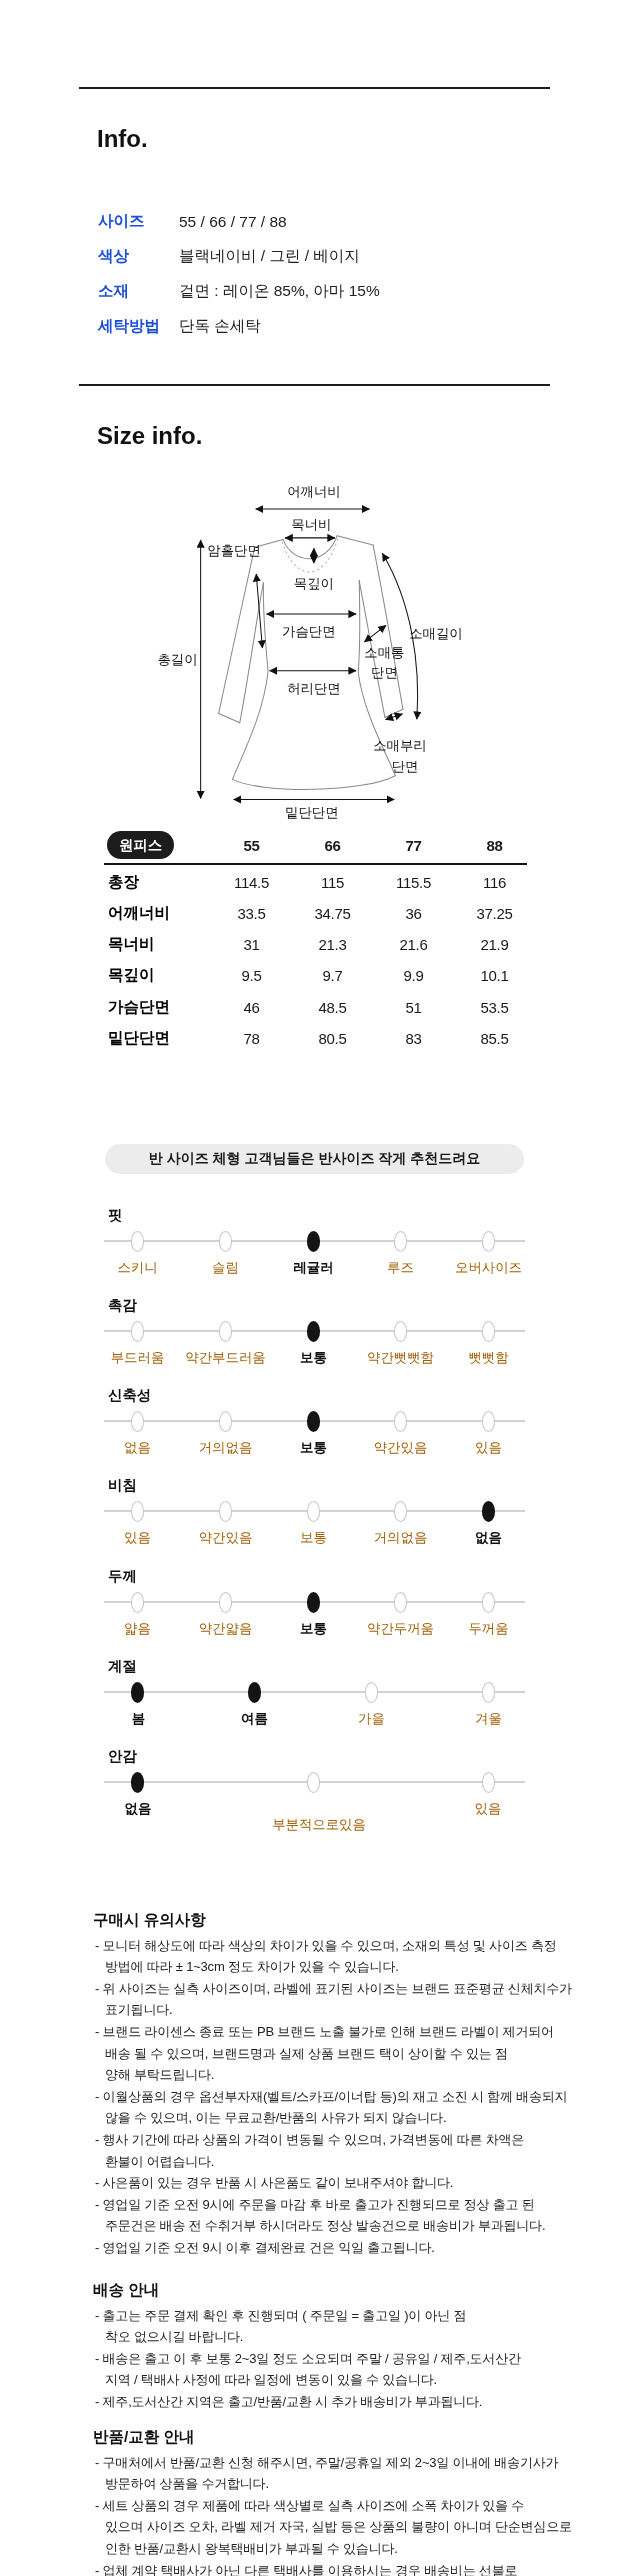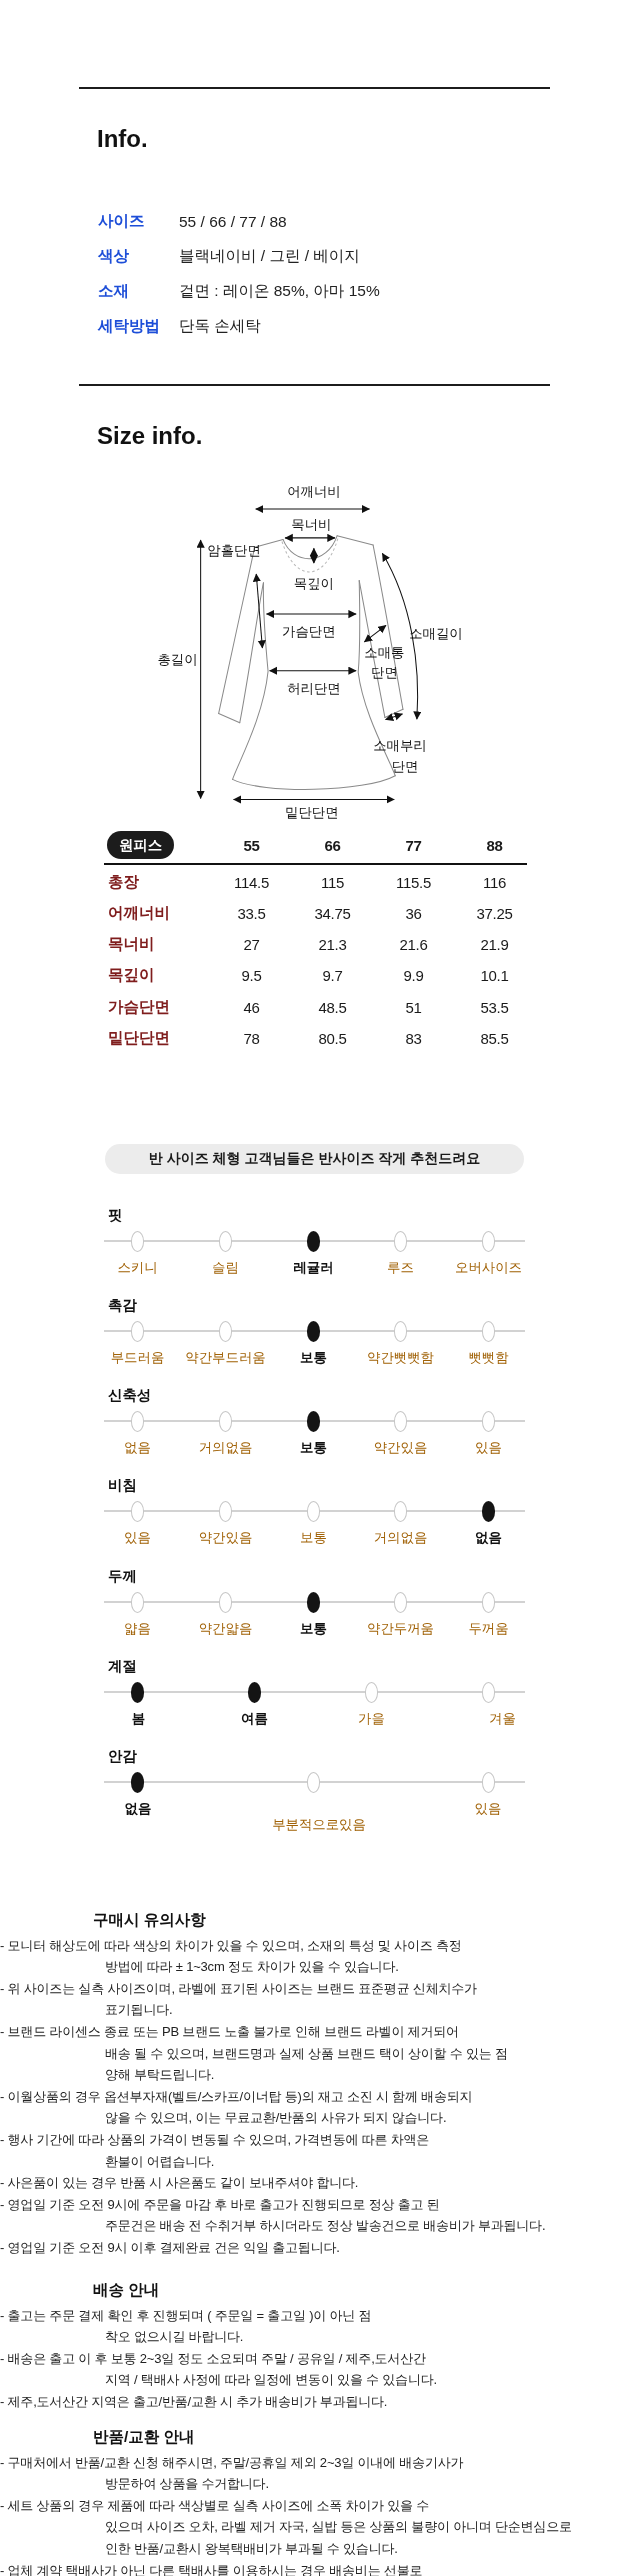--- a/index.html
+++ b/index.html
@@ -28,21 +28,21 @@
   #size-badge{position:absolute;top:831px;left:107px;width:67px;height:28px;background:#1c1c1c;
     border-radius:14px;color:#fff;font-size:14.4px;font-weight:bold;display:flex;align-items:center;justify-content:center;}
   #size-cols{position:absolute;top:835px;left:211px;width:326px;height:20.6px;display:flex;}
   #size-cols .st-cell{font-weight:bold;}
   .st-cell{width:81px;text-align:center;font-size:15px;letter-spacing:-0.3px;display:flex;align-items:center;justify-content:center;}
   #size-divider{position:absolute;top:863px;left:104px;width:423px;height:1.5px;background:#111;}
   #size-rows{position:absolute;left:108px;top:873px;width:429px;}
   .st-row{display:flex;height:18.5px;align-items:center;}
   .st-row:nth-child(2){margin-top:12.4px;}.st-row:nth-child(3){margin-top:12.4px;}
   .st-row:nth-child(4){margin-top:13px;}.st-row:nth-child(5){margin-top:13.4px;}.st-row:nth-child(6){margin-top:13px;}
-  .st-label{width:103px;font-size:15.5px;font-weight:bold;color:#7f1d1d;}
+  .st-label{width:103px;font-size:15.5px;font-weight:bold;color:#000000;}
 
   
   #notice-pill{position:absolute;top:1144px;left:105px;width:419px;height:30px;background:#ececec;
     border-radius:15px;display:flex;align-items:center;justify-content:center;
     font-size:14px;font-weight:bold;color:#1a1a1a;}
 
   
   #scales{position:absolute;top:1207px;left:0;width:618px;height:631px;}
   .scale-group{position:absolute;left:0;width:618px;height:90px;}
   .scale-title{position:absolute;left:108px;top:0;height:17.5px;line-height:17.5px;font-size:14.4px;font-weight:bold;color:#111;}
@@ -50,21 +50,21 @@
   .scale-dot{position:absolute;top:24px;width:13.4px;height:20.6px;border-radius:50%;box-sizing:border-box;}
   .scale-dot.open{background:#fff;border:1.5px solid #c6c6c6;}
   .scale-dot.filled{background:#141414;}
   .scale-opt{position:absolute;top:52px;height:17.5px;line-height:17.5px;text-align:center;font-size:13.4px;color:#a16207;}
   .scale-opt.sel{color:#111;font-weight:bold;}
 
   
   .tsec{position:absolute;left:0;width:618px;}
   .tsec .sec-heading{margin:0 0 5.2px 93px;font-size:15.5px;font-weight:bold;height:18.5px;line-height:18.5px;color:#111;}
   .line{height:21.6px;line-height:21.6px;font-size:13px;color:#222;white-space:nowrap;letter-spacing:-0.2px;}
-  .line.dash{}
+  .line.dash{padding-left:95px;}
   .line.cont{padding-left:105px;}
 </style>
 </head>
 <body>
 
 <div class="rule" style="top:87px"></div>
 <div class="h1" style="top:125px">Info.</div>
 <div id="info-rows">
     <div class="info-row">
       <div class="info-label">사이즈</div>
@@ -157,21 +157,21 @@
     </div>
     <div class="st-row">
       <div class="st-label">어깨너비</div>
       <div class="st-cell">33.5</div>
       <div class="st-cell">34.75</div>
       <div class="st-cell">36</div>
       <div class="st-cell">37.25</div>
     </div>
     <div class="st-row">
       <div class="st-label">목너비</div>
-      <div class="st-cell">27</div>
+      <div class="st-cell">31</div>
       <div class="st-cell">21.3</div>
       <div class="st-cell">21.6</div>
       <div class="st-cell">21.9</div>
     </div>
     <div class="st-row">
       <div class="st-label">목깊이</div>
       <div class="st-cell">9.5</div>
       <div class="st-cell">9.7</div>
       <div class="st-cell">9.9</div>
       <div class="st-cell">10.1</div>
@@ -268,21 +268,21 @@
     <div class="scale-group" style="top: 451px;">
       <div class="scale-title">계절</div>
       <div class="scale-line"></div>
       <div class="scale-dot filled" style="left: 131px;"></div>
       <div class="scale-opt sel" style="left: 83px; width: 111px;">봄</div>
       <div class="scale-dot filled" style="left: 248px;"></div>
       <div class="scale-opt sel" style="left: 199px; width: 111px;">여름</div>
       <div class="scale-dot open" style="left: 365px;"></div>
       <div class="scale-opt" style="left: 316px; width: 111px;">가을</div>
       <div class="scale-dot open" style="left: 482px;"></div>
-      <div class="scale-opt" style="left: 447px; width: 111px;">겨울</div>
+      <div class="scale-opt" style="left: 433px; width: 111px;">겨울</div>
     </div>
     <div class="scale-group" style="top: 541px;">
       <div class="scale-title">안감</div>
       <div class="scale-line"></div>
       <div class="scale-dot filled" style="left: 131px;"></div>
       <div class="scale-opt sel" style="left: 55px; width: 166px;">없음</div>
       <div class="scale-dot open" style="left: 307px;"></div>
       <div class="scale-opt" style="left: 236px; width: 166px; margin-top: 16px;">부분적으로있음</div>
       <div class="scale-dot open" style="left: 482px;"></div>
       <div class="scale-opt" style="left: 405px; width: 166px;">있음</div>

